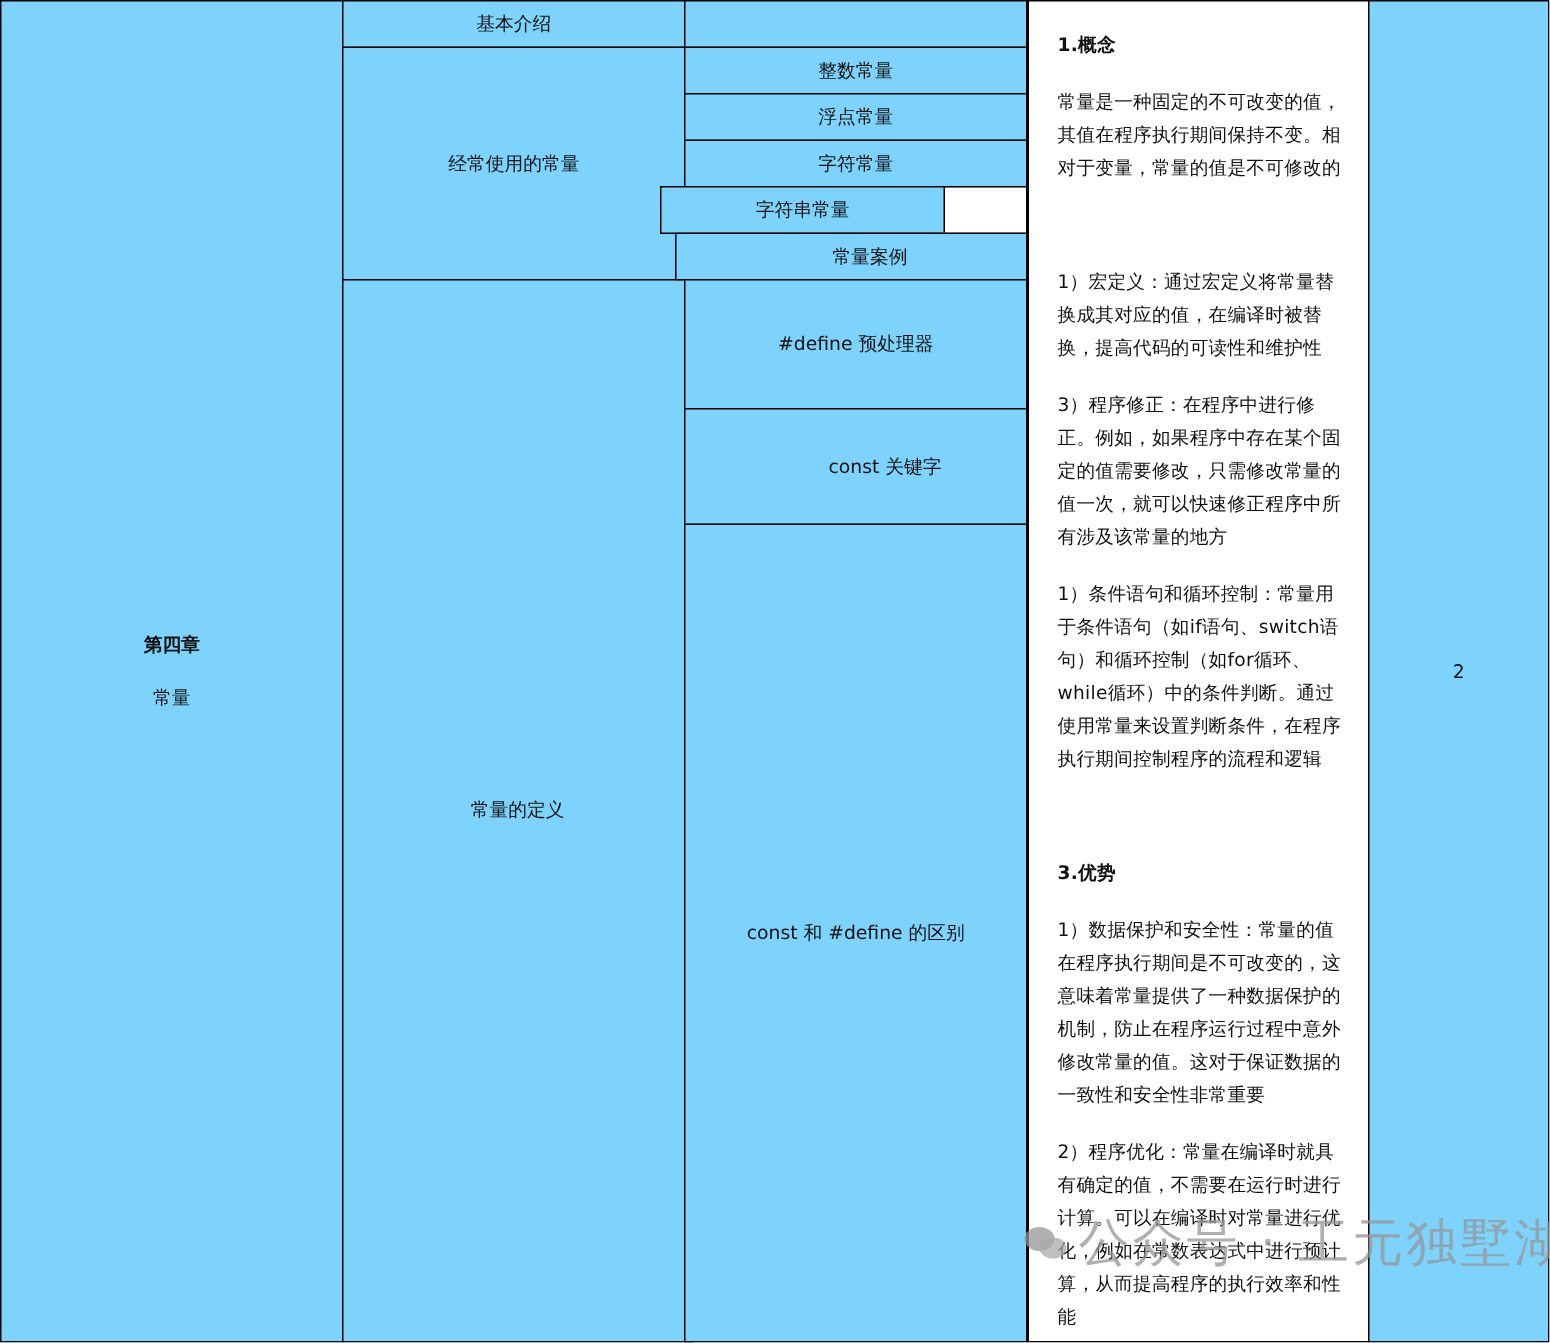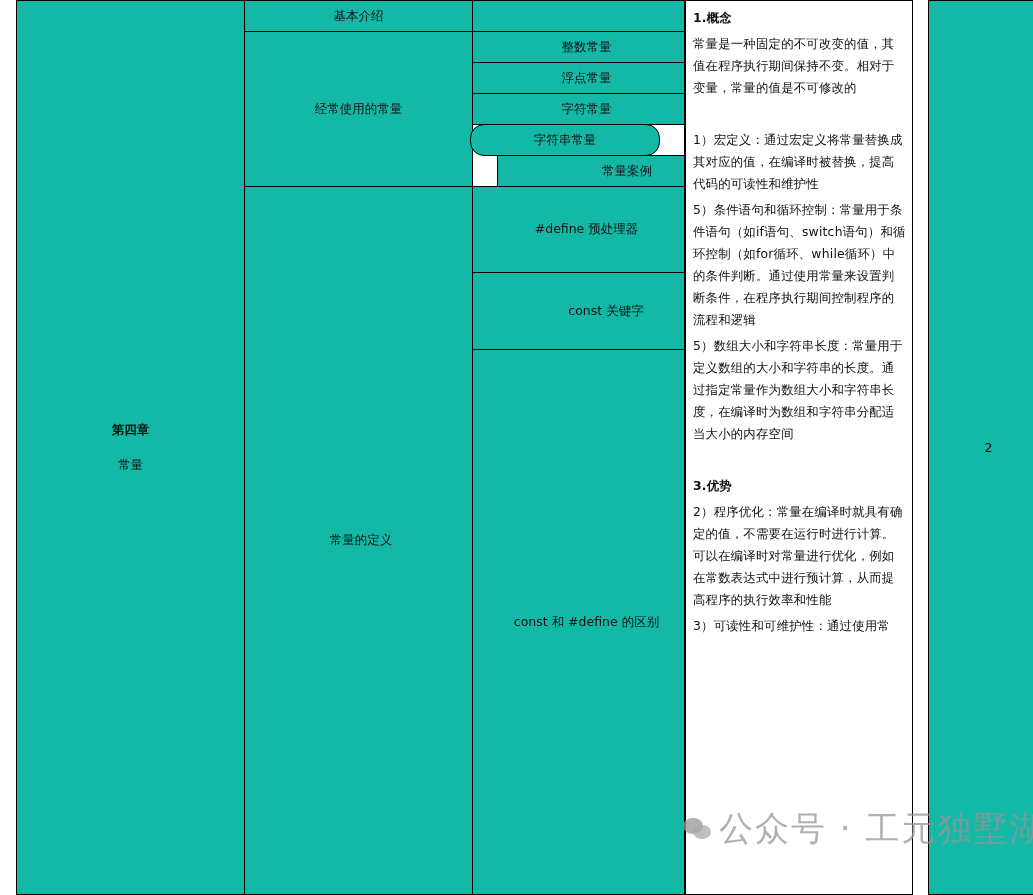--- a/index.html
+++ b/index.html
@@ -5,35 +5,35 @@
     html, body { margin: 0; padding: 0; background: #ffffff; }
     body {
       width: 1033px; height: 895px; overflow: hidden; position: relative;
       font-family: "DejaVu Sans", "Liberation Sans", sans-serif;
       color: #111;
     }
     .cell {
       position: absolute; box-sizing: border-box;
       border: 1px solid #000;
       display: flex; align-items: center; justify-content: center;
-      text-align: center; font-size: 12.5px; background: #14b8a6; margin-left: 16px;
+      text-align: center; font-size: 12.5px; background: #7dd3fc;
     }
     .chapter { flex-direction: column; line-height: 22px; }
     .chapter .num { font-weight: bold; }
     .content {
       position: absolute; box-sizing: border-box;
       left: 684px; top: 0; width: 229px; height: 895px;
       border: 1px solid #000; border-left: 2px solid #000;
       padding: 2px 2px 0 3px; overflow: hidden;
       font-size: 12.4px; line-height: 22px; letter-spacing: 0.2px;
       text-align: left; background: #fff;
     }
     .content .h { font-weight: bold; }
     .content .blank { height: 22px; }
-    .content p { margin: 4px; }
+    .content p { margin: 16px; }
     .watermark {
       position: absolute; left: 683px; top: 806px;
       font-size: 34px; color: rgba(150,150,150,0.75);
       white-space: nowrap; letter-spacing: 2px; pointer-events: none;
       display: flex; align-items: center;
     }
     .wm-icon {
       width: 30px; height: 26px; position: relative; margin-right: 6px;
     }
     .wm-icon .b1 { position: absolute; left: 0; top: 2px; width: 20px; height: 16px; border-radius: 50%; background: rgba(150,150,150,0.75); }
@@ -60,45 +60,46 @@
 <div class="cell" style="left:456px; top:0; width:229px; height:32px;"></div>
 <div class="cell" style="left:456px; top:31px; width:229px; height:32px;text-align:right;">
   <span>整数常量</span>
 </div>
 <div class="cell" style="left:456px; top:62px; width:229px; height:32px;">
   <span>浮点常量</span>
 </div>
 <div class="cell" style="left:456px; top:93px; width:229px; height:32px;">
   <span>字符常量</span>
 </div>
-<div class="cell" style="left:454px; top:124px; width:190px; height:32px;border-radius:14px;">
+<div class="cell" style="left:440px; top:124px; width:190px; height:32px;">
   <span>字符串常量</span>
 </div>
-<div class="cell" style="left:481px; top:155px; width:260px; height:32px;">
+<div class="cell" style="left:450px; top:155px; width:260px; height:32px;">
   <span>常量案例</span>
 </div>
 <div class="cell" style="left:456px; top:186px; width:229px; height:87px;">
   <span>#define 预处理器</span>
 </div>
 <div class="cell" style="left:456px; top:272px; width:268px; height:78px;text-align:center;">
   <span>const 关键字</span>
 </div>
 <div class="cell" style="left:456px; top:349px; width:229px; height:546px;">
   <span>const 和 #define 的区别</span>
 </div>
 
 <div class="content">
   <p class="h">1.概念</p>
   <p>常量是一种固定的不可改变的值，其值在程序执行期间保持不变。相对于变量，常量的值是不可修改的</p>
   <div class="blank"></div>
   <p>1）宏定义：通过宏定义将常量替换成其对应的值，在编译时被替换，提高代码的可读性和维护性</p>
-  <p>5）条件语句和循环控制：常量用于条件语句（如if语句、switch语句）和循环控制（如for循环、while循环）中的条件判断。通过使用常量来设置判断条件，在程序执行期间控制程序的流程和逻辑</p>
-  <p>5）数组大小和字符串长度：常量用于定义数组的大小和字符串的长度。通过指定常量作为数组大小和字符串长度，在编译时为数组和字符串分配适当大小的内存空间</p>
+  <p>3）程序修正：在程序中进行修正。例如，如果程序中存在某个固定的值需要修改，只需修改常量的值一次，就可以快速修正程序中所有涉及该常量的地方</p>
+  <p>1）条件语句和循环控制：常量用于条件语句（如if语句、switch语句）和循环控制（如for循环、while循环）中的条件判断。通过使用常量来设置判断条件，在程序执行期间控制程序的流程和逻辑</p>
   <div class="blank"></div>
   <p class="h">3.优势</p>
+  <p>1）数据保护和安全性：常量的值在程序执行期间是不可改变的，这意味着常量提供了一种数据保护的机制，防止在程序运行过程中意外修改常量的值。这对于保证数据的一致性和安全性非常重要</p>
   <p>2）程序优化：常量在编译时就具有确定的值，不需要在运行时进行计算。可以在编译时对常量进行优化，例如在常数表达式中进行预计算，从而提高程序的执行效率和性能</p>
   <p>3）可读性和可维护性：通过使用常</p>
 </div>
 
 <div class="cell" style="left:912px; top:0; width:121px; height:895px;">
   <span>2</span>
 </div>
 
 <div class="watermark">
   <span class="wm-icon">

